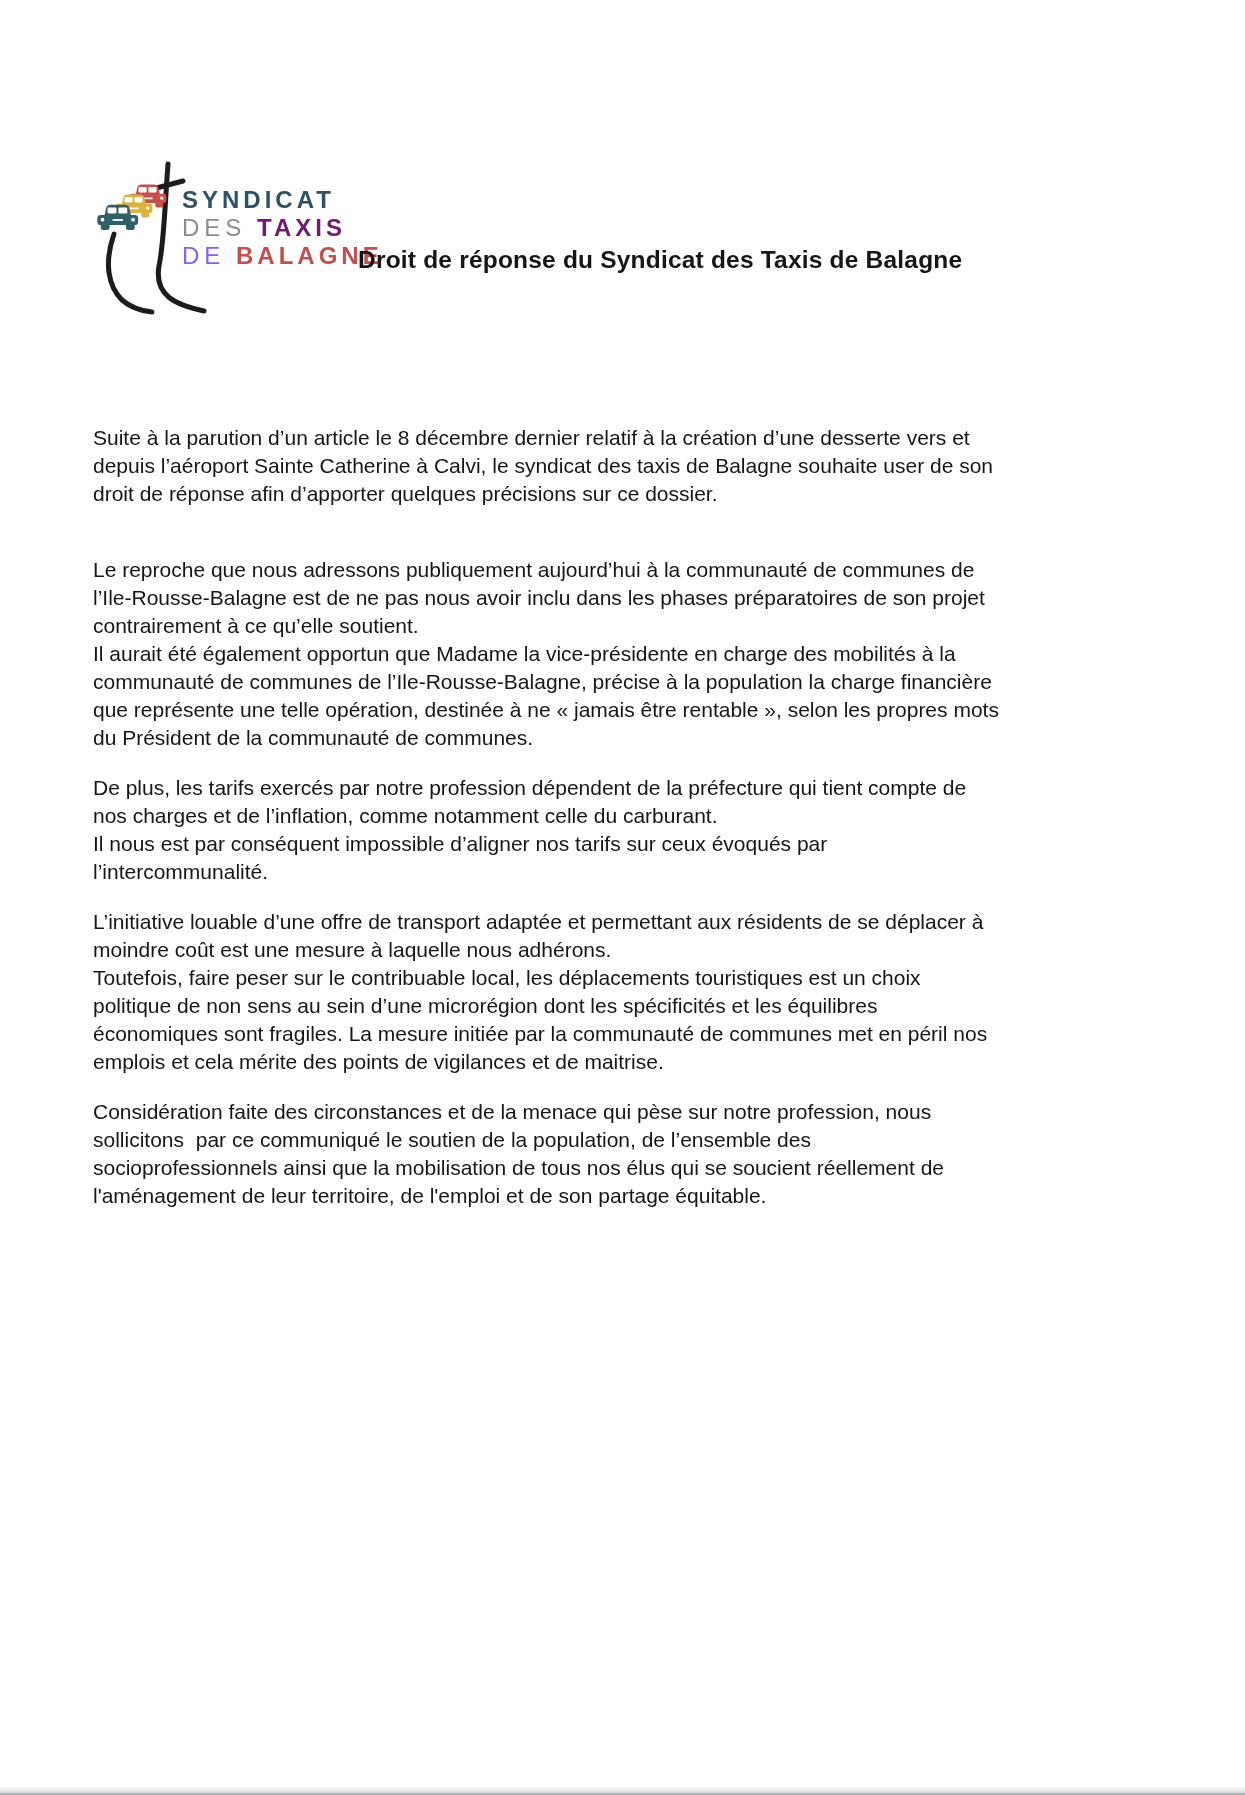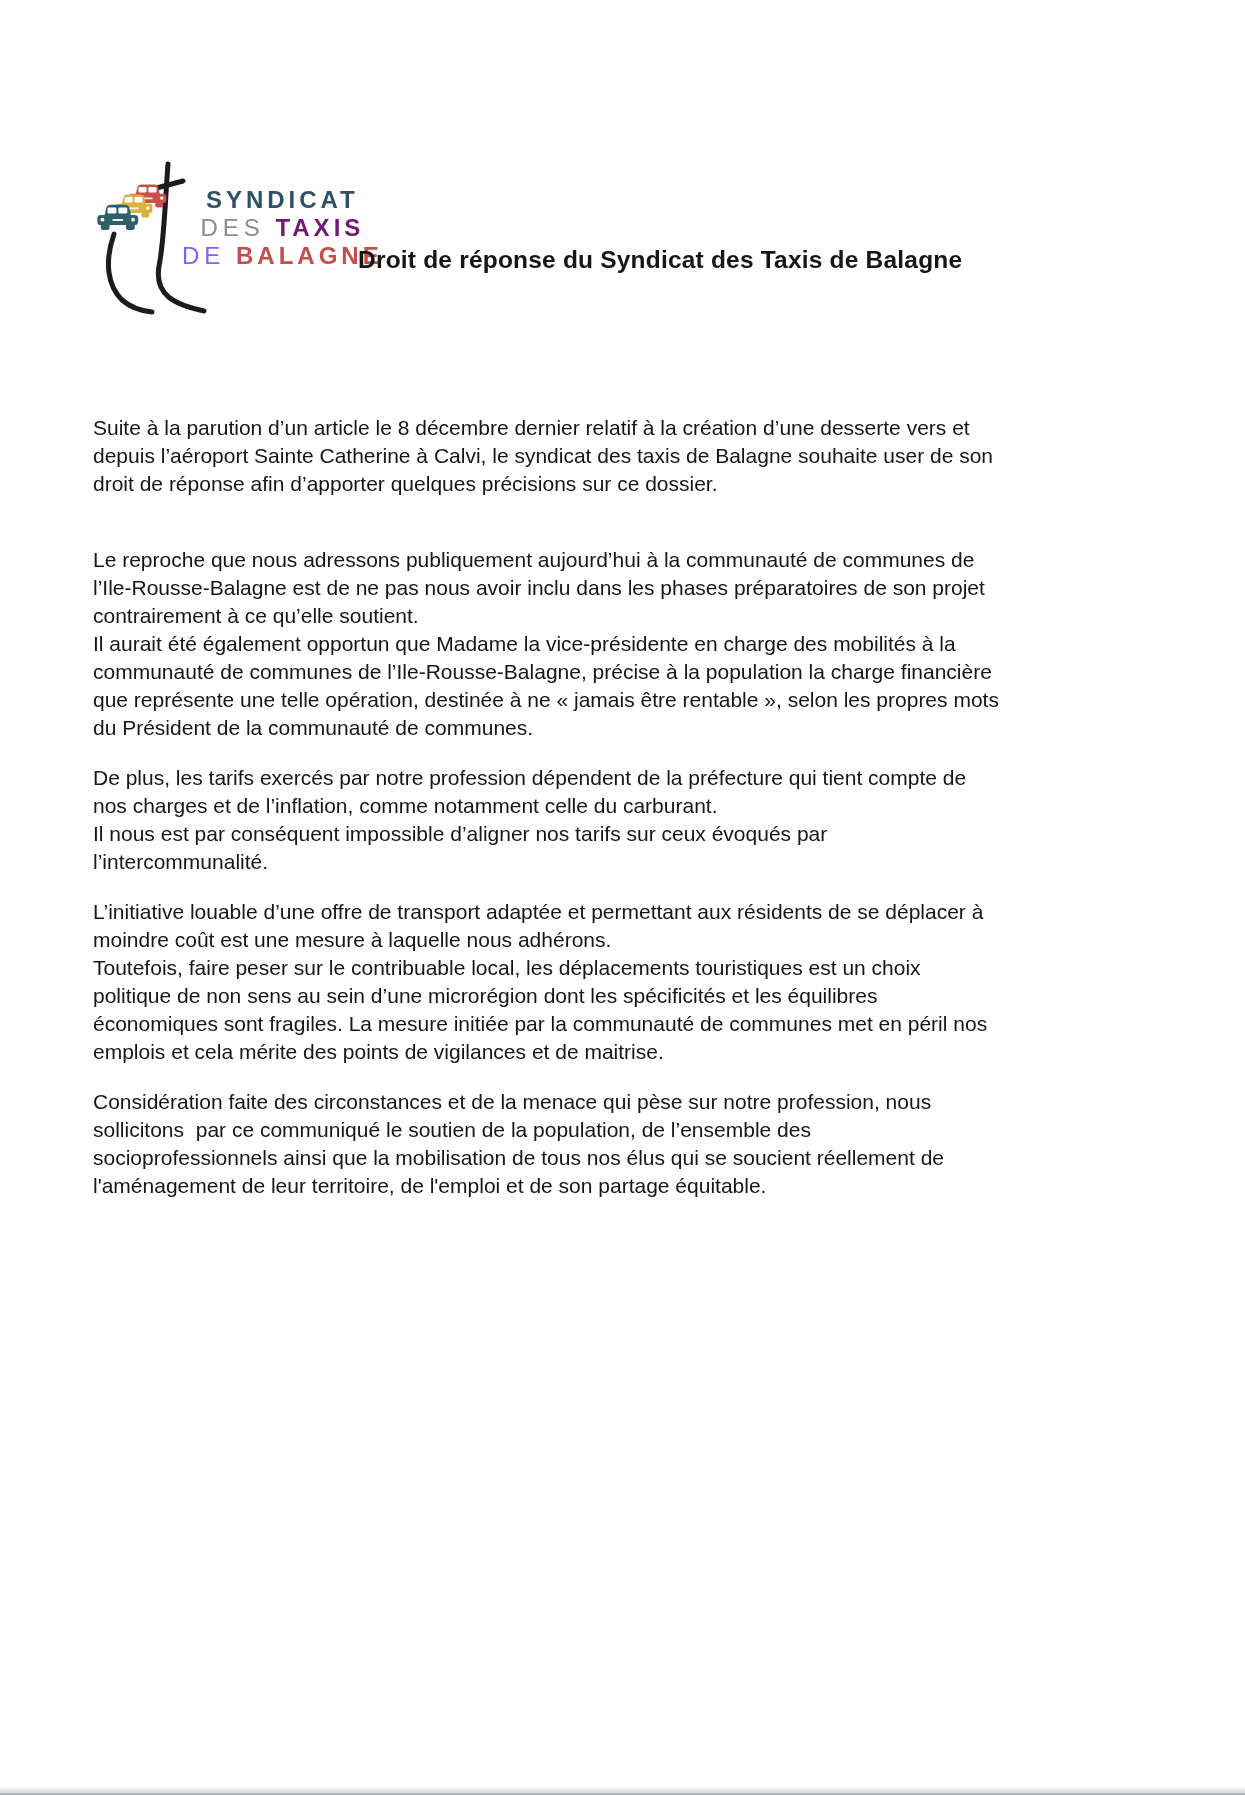--- a/index.html
+++ b/index.html
@@ -9,21 +9,21 @@
     height: 1795px;
     background: #ffffff;
     overflow: hidden;
     font-family: "Liberation Sans", sans-serif;
     color: #1a1a1a;
   }
 
   
   .logo { position: absolute; left: 88px; top: 148px; width: 420px; height: 175px; }
   .logo-art { position: absolute; left: 0; top: 0; width: 170px; height: 170px; }
-  .logo-text { position: absolute; left: 94px; top: 38px; line-height: 28px; white-space: nowrap; text-align: center; }
+  .logo-text { position: absolute; left: 94px; top: 38px; line-height: 28px; white-space: nowrap; }
   .logo-text .lt { font-size: 24px; letter-spacing: 4px; font-weight: bold; }
   .logo-text .muted { font-weight: 400; letter-spacing: 5px; }
 
   
   .title {
     position: absolute;
     left: 358px; top: 246px;
     margin: 0;
     font-size: 24.5px;
     font-weight: bold;
@@ -34,21 +34,21 @@
 
   
   .content {
     position: absolute;
     left: 93px; top: 414px;
     width: 1080px;
     font-size: 21px;
     line-height: 28px;
     color: #161616;
   }
-  .content p { margin: 0 0 22px 0; white-space: pre-wrap; }
+  .content p { margin: 10px 0 22px 0; white-space: pre-wrap; }
   .content p.gap-large { margin-bottom: 48px; }
 
   
   .signature {
     position: absolute;
     top: 1372px; right: 108px;
     font-size: 22px;
     font-weight: bold;
     color: #161616;
     white-space: pre;

